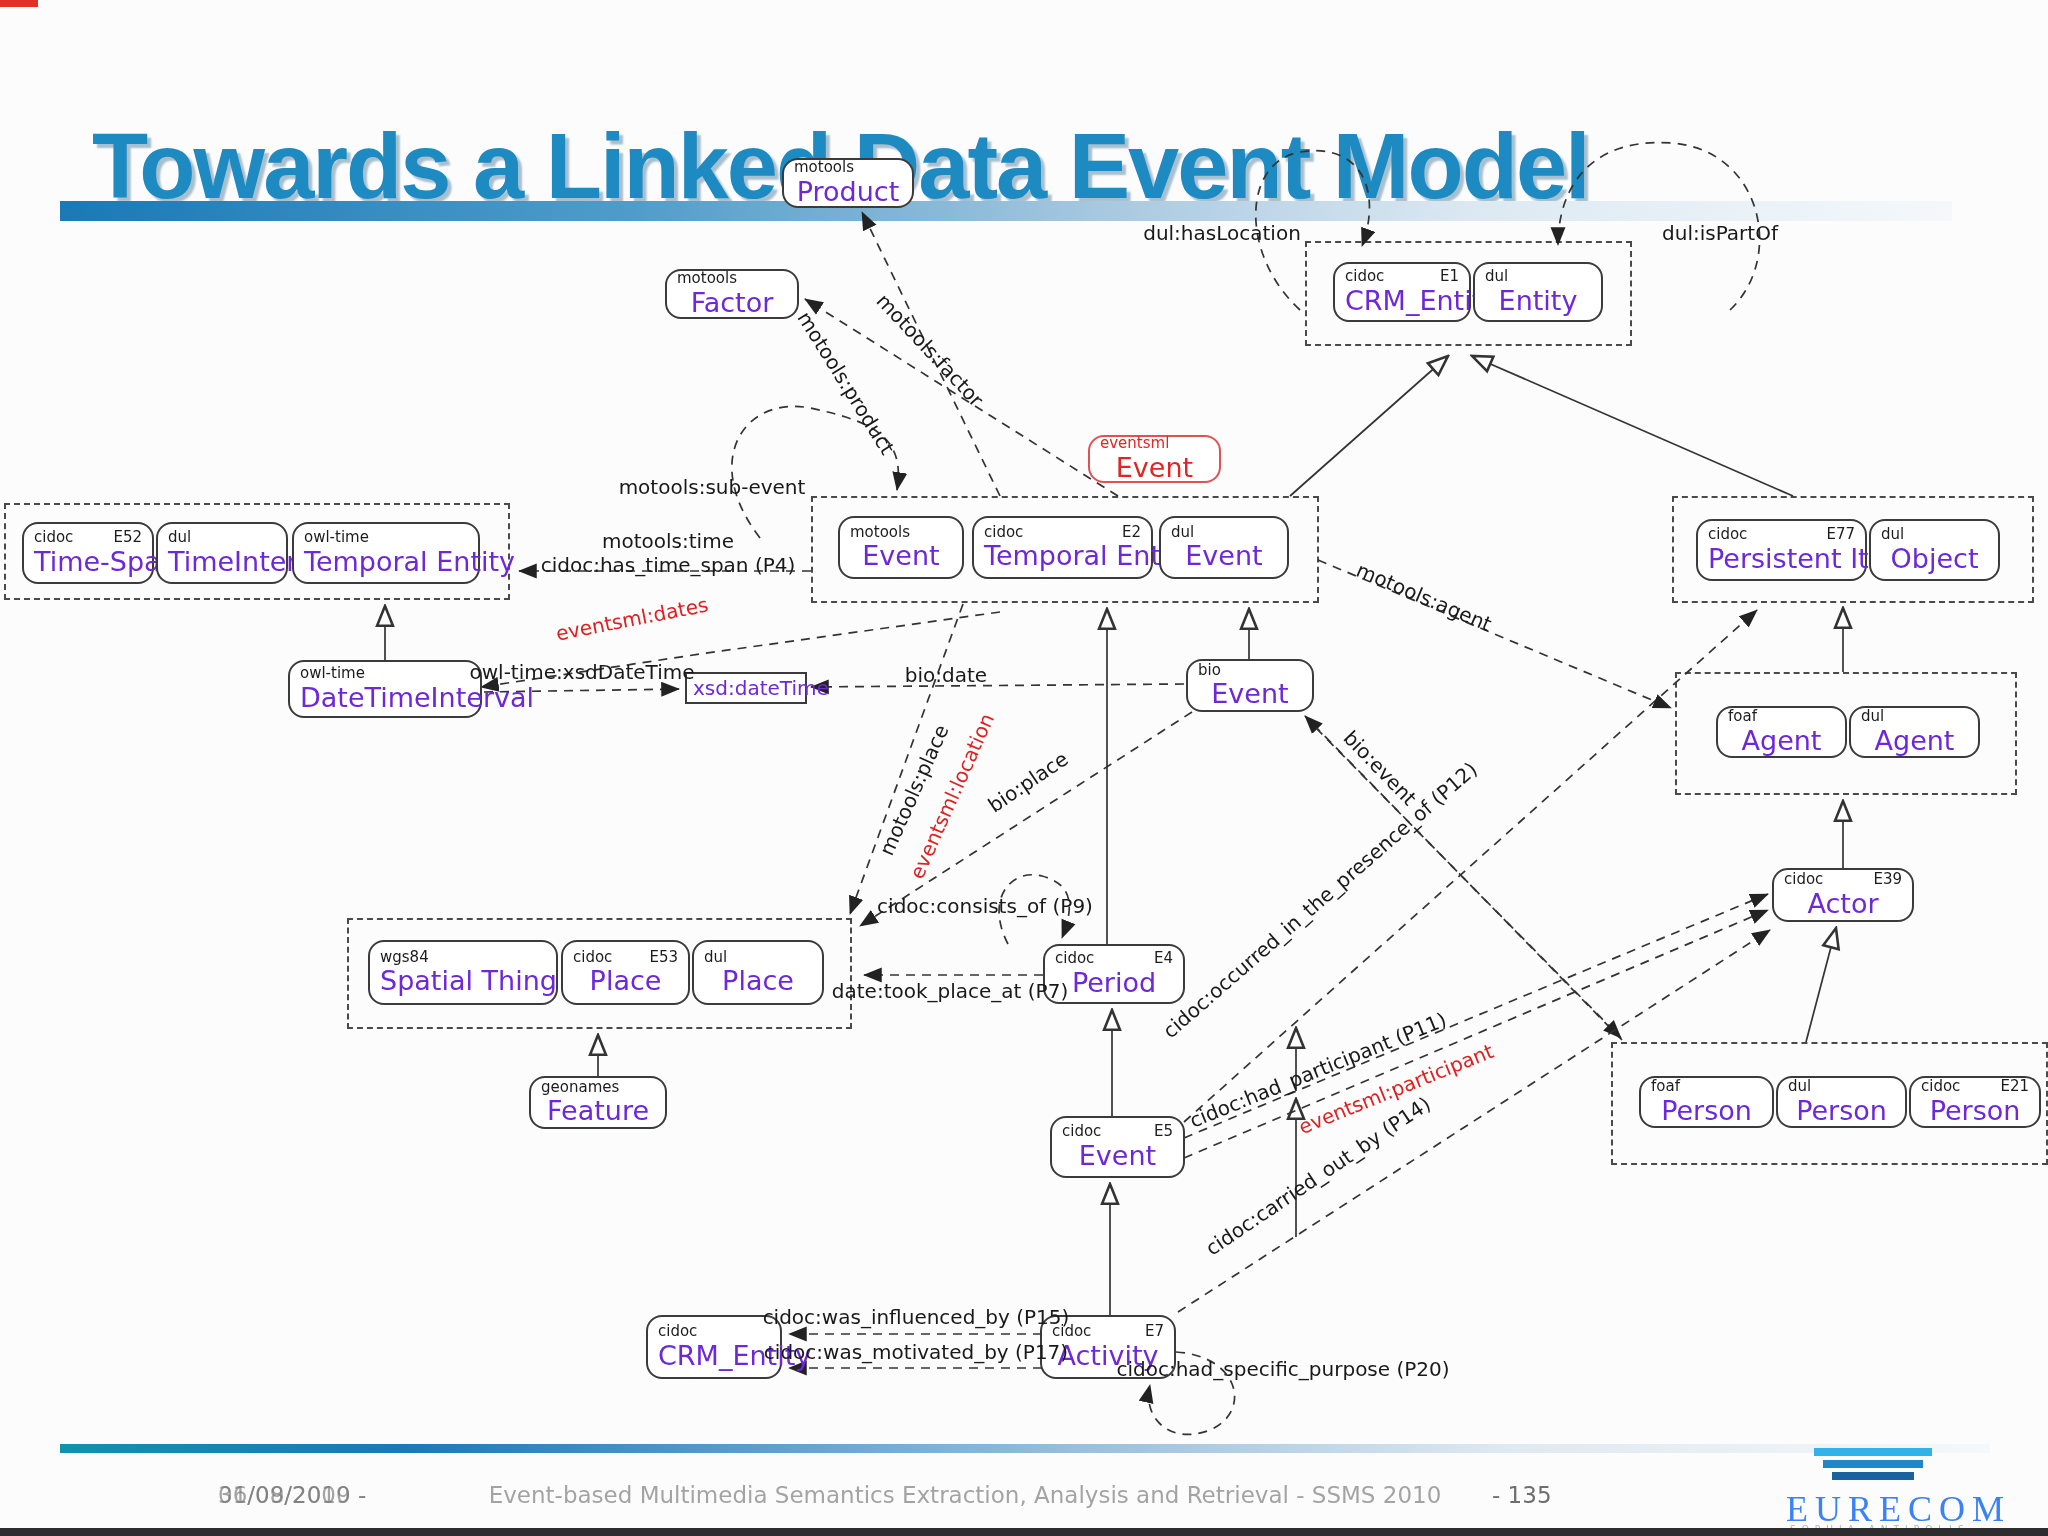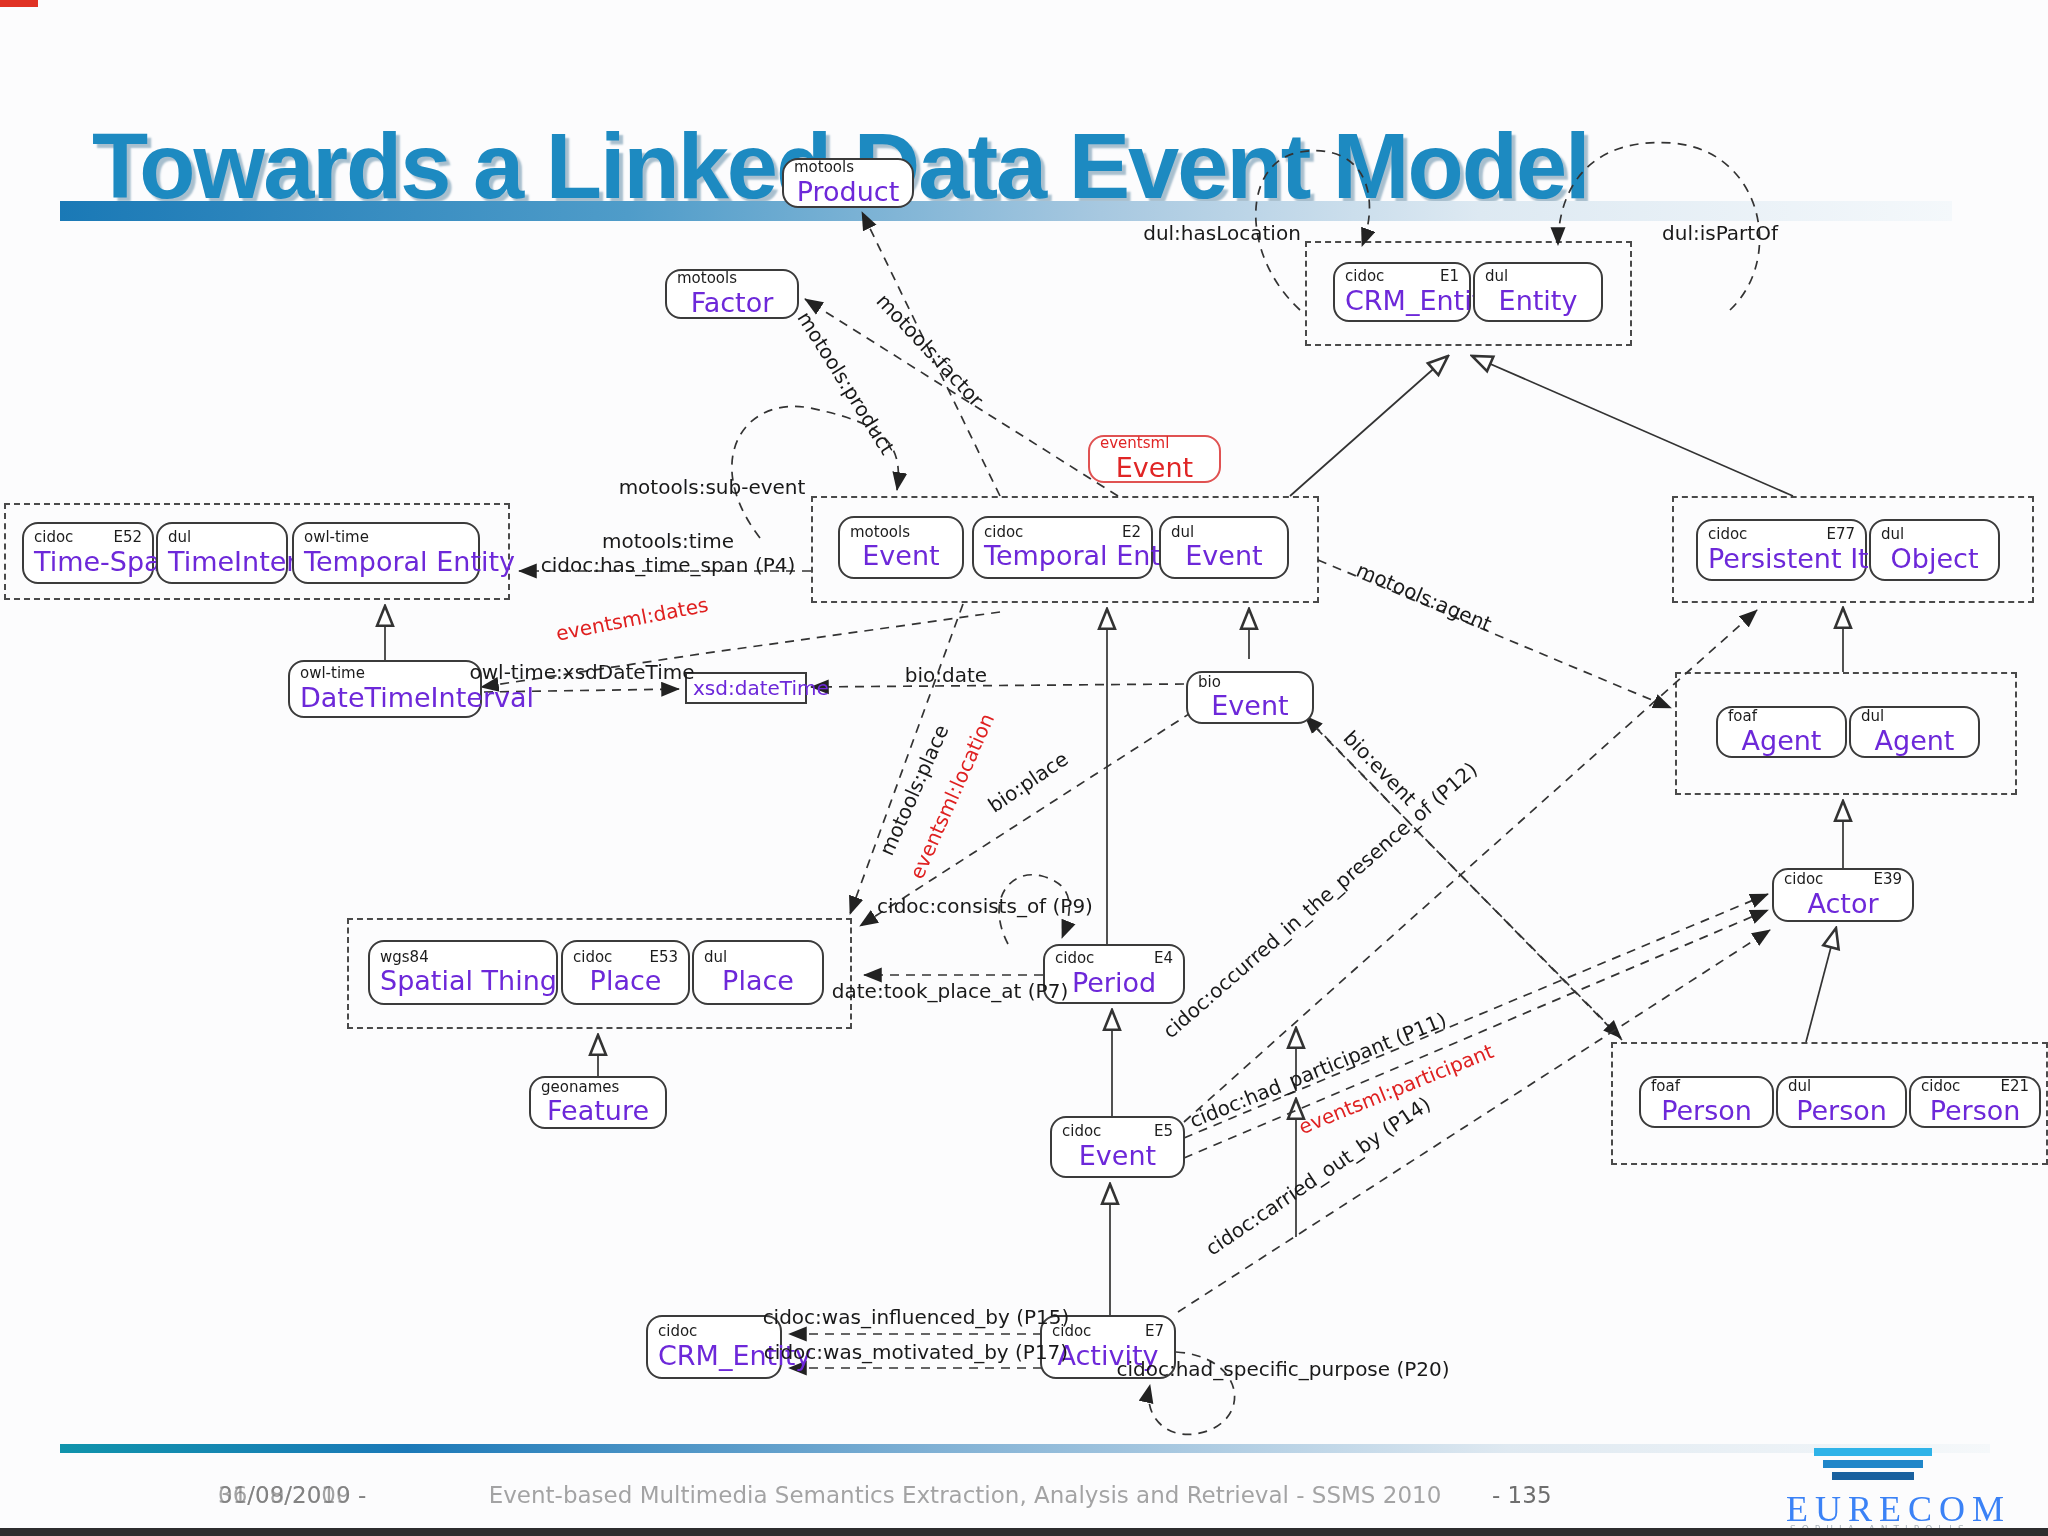--- a/index.html
+++ b/index.html
@@ -202,21 +202,21 @@
       <div class="node" style="left: 288px; top: 660px; width: 194px; height: 58px;">
         <div class="nrow">
           <span>owl-time</span>
           <span></span>
         </div>
         <div class="nlabel">DateTimeInterval</div>
       </div>
       <div class="node rect" style="left: 685px; top: 672px; width: 122px; height: 32px;">
         <div class="nlabel">xsd:dateTime</div>
       </div>
-      <div class="node" style="left: 1186px; top: 659px; width: 128px; height: 53px; margin-top: 12px;">
+      <div class="node" style="left: 1186px; top: 659px; width: 128px; height: 53px;">
         <div class="nrow">
           <span>bio</span>
           <span></span>
         </div>
         <div class="nlabel">Event</div>
       </div>
       <div class="node" style="left: 1716px; top: 706px; width: 131px; height: 52px;">
         <div class="nrow">
           <span>foaf</span>
           <span></span>

